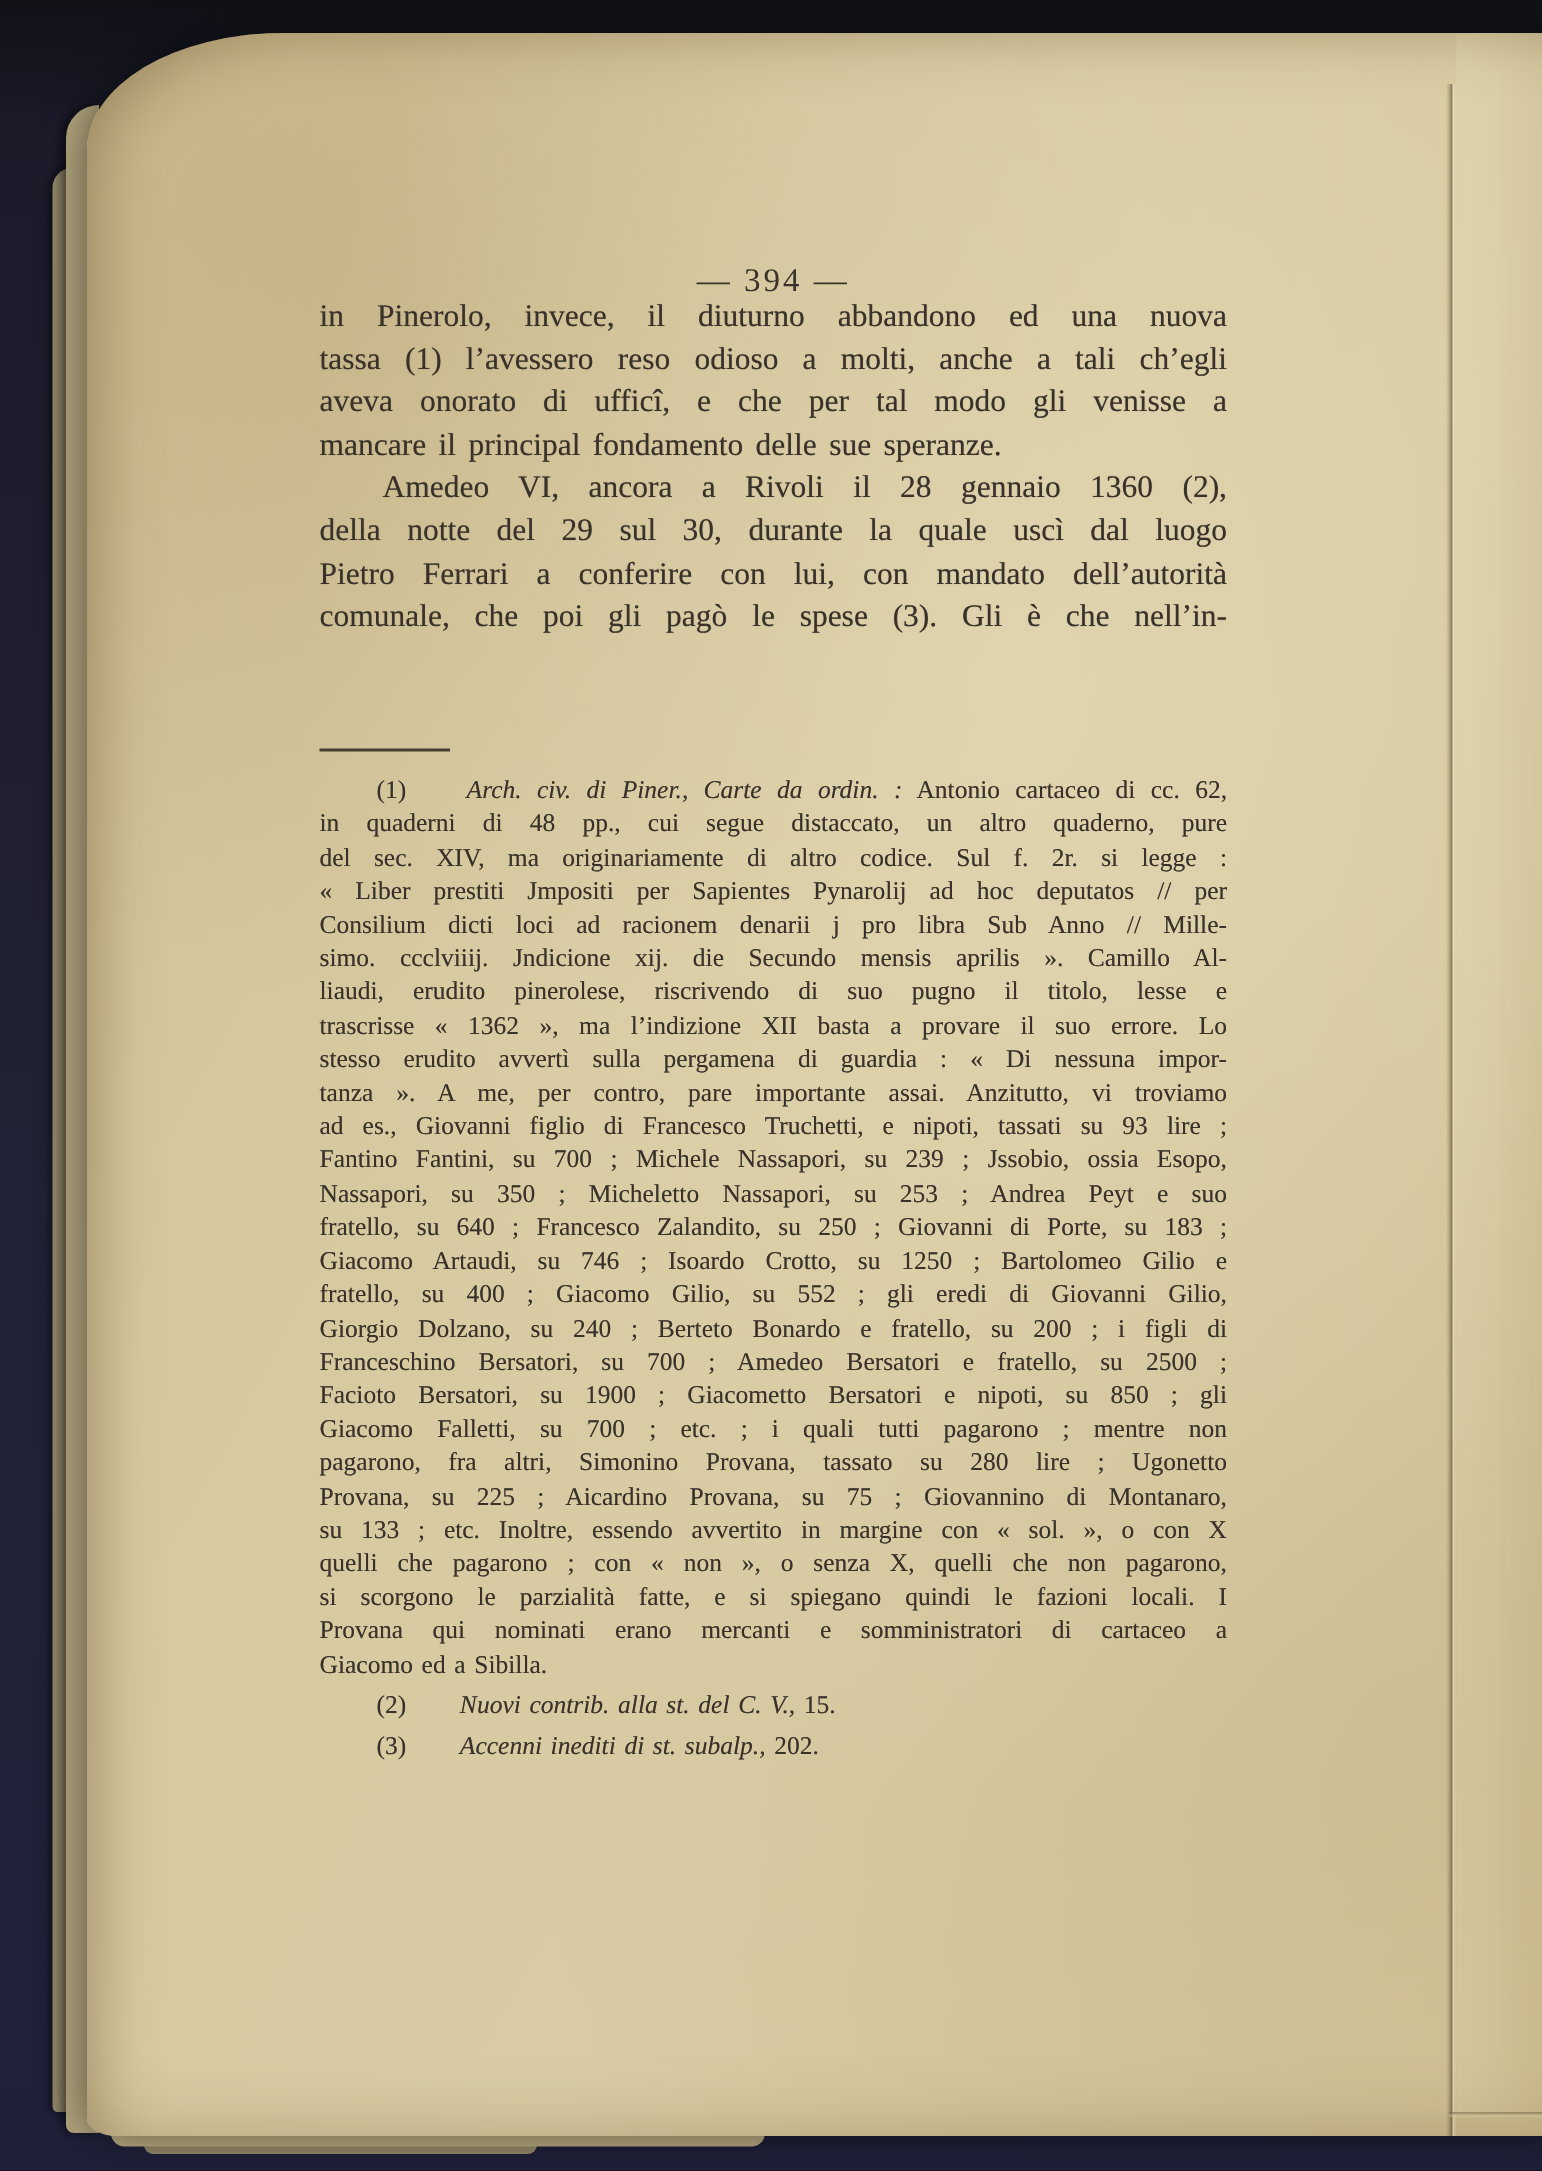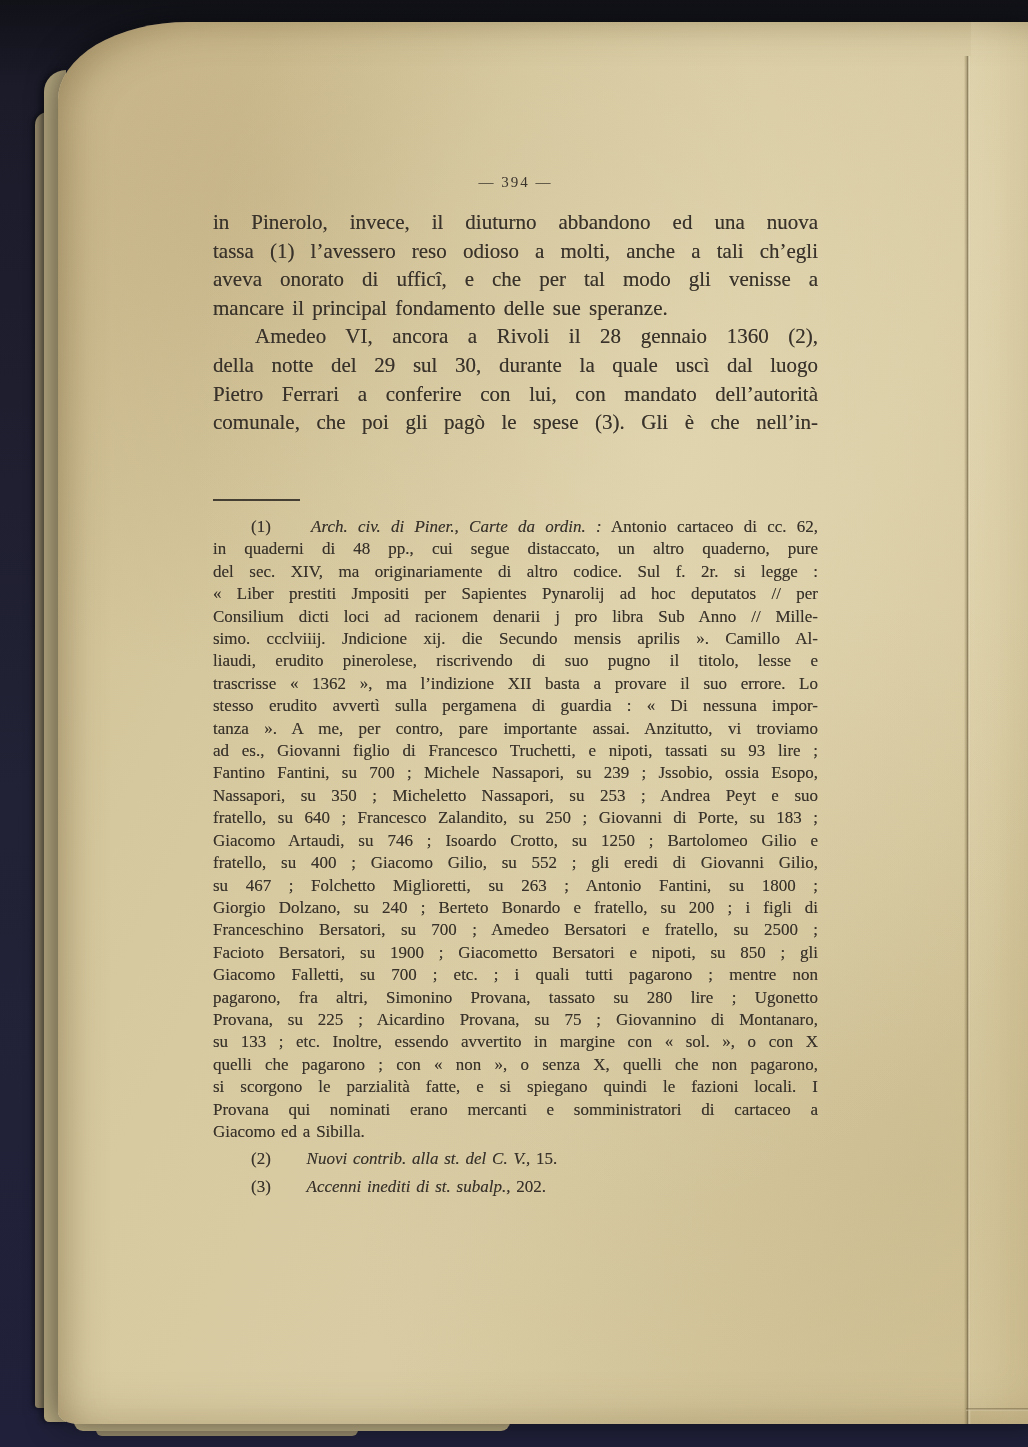--- a/index.html
+++ b/index.html
@@ -37,24 +37,24 @@
     background:linear-gradient(90deg,rgba(255,250,225,.10),rgba(0,0,0,0) 60%);
   }
   .right-leaf-bottom-edge{
     position:absolute;left:908px;top:1386px;width:74px;height:3px;
     background:linear-gradient(180deg,rgba(90,75,45,.5),rgba(240,232,200,.4));
   }
   
   .content{position:absolute;left:155px;top:0;width:605px;color:#38322a;}
   .pagenum{
     position:absolute;left:0;top:152px;width:100%;
-    text-align:center;font-size:15px;letter-spacing:2px;color:#3a342c;
+    text-align:center;font-size:22px;letter-spacing:2px;color:#3a342c;
   }
   .maintext{
-    position:absolute;left:0;top:186px;width:100%;
+    position:absolute;left:0;top:174px;width:100%;
     font-size:21px;line-height:28.6px;word-spacing:3px;
     text-shadow:0 0 .5px rgba(56,50,42,.55);
   }
   .footrule{
     position:absolute;left:0;top:477px;width:87px;height:2px;background:#453e33;
   }
   .footnotes{
     position:absolute;left:0;top:494px;width:100%;
     font-size:17px;line-height:22.4px;word-spacing:1.5px;
     text-shadow:0 0 .4px rgba(56,50,42,.5);
@@ -110,21 +110,20 @@
             <div class="jline"><span>liaudi, erudito pinerolese, riscrivendo di suo pugno il titolo, lesse e</span></div>
             <div class="jline"><span>trascrisse « 1362 », ma l’indizione XII basta a provare il suo errore. Lo</span></div>
             <div class="jline"><span>stesso erudito avvertì sulla pergamena di guardia : « Di nessuna impor-</span></div>
             <div class="jline"><span>tanza ». A me, per contro, pare importante assai. Anzitutto, vi troviamo</span></div>
             <div class="jline"><span>ad es., Giovanni figlio di Francesco Truchetti, e nipoti, tassati su 93 lire ;</span></div>
             <div class="jline"><span>Fantino Fantini, su 700 ; Michele Nassapori, su 239 ; Jssobio, ossia Esopo,</span></div>
             <div class="jline"><span>Nassapori, su 350 ; Micheletto Nassapori, su 253 ; Andrea Peyt e suo</span></div>
             <div class="jline"><span>fratello, su 640 ; Francesco Zalandito, su 250 ; Giovanni di Porte, su 183 ;</span></div>
             <div class="jline"><span>Giacomo Artaudi, su 746 ; Isoardo Crotto, su 1250 ; Bartolomeo Gilio e</span></div>
             <div class="jline"><span>fratello, su 400 ; Giacomo Gilio, su 552 ; gli eredi di Giovanni Gilio,</span></div>
-            <div class="jline"><span>su 467 ; Folchetto Miglioretti, su 263 ; Antonio Fantini, su 1800 ;</span></div>
             <div class="jline"><span>Giorgio Dolzano, su 240 ; Berteto Bonardo e fratello, su 200 ; i figli di</span></div>
             <div class="jline"><span>Franceschino Bersatori, su 700 ; Amedeo Bersatori e fratello, su 2500 ;</span></div>
             <div class="jline"><span>Facioto Bersatori, su 1900 ; Giacometto Bersatori e nipoti, su 850 ; gli</span></div>
             <div class="jline"><span>Giacomo Falletti, su 700 ; etc. ; i quali tutti pagarono ; mentre non</span></div>
             <div class="jline"><span>pagarono, fra altri, Simonino Provana, tassato su 280 lire ; Ugonetto</span></div>
             <div class="jline"><span>Provana, su 225 ; Aicardino Provana, su 75 ; Giovannino di Montanaro,</span></div>
             <div class="jline"><span>su 133 ; etc. Inoltre, essendo avvertito in margine con « sol. », o con X</span></div>
             <div class="jline"><span>quelli che pagarono ; con « non », o senza X, quelli che non pagarono,</span></div>
             <div class="jline"><span>si scorgono le parzialità fatte, e si spiegano quindi le fazioni locali. I</span></div>
             <div class="jline"><span>Provana qui nominati erano mercanti e somministratori di cartaceo a</span></div>

